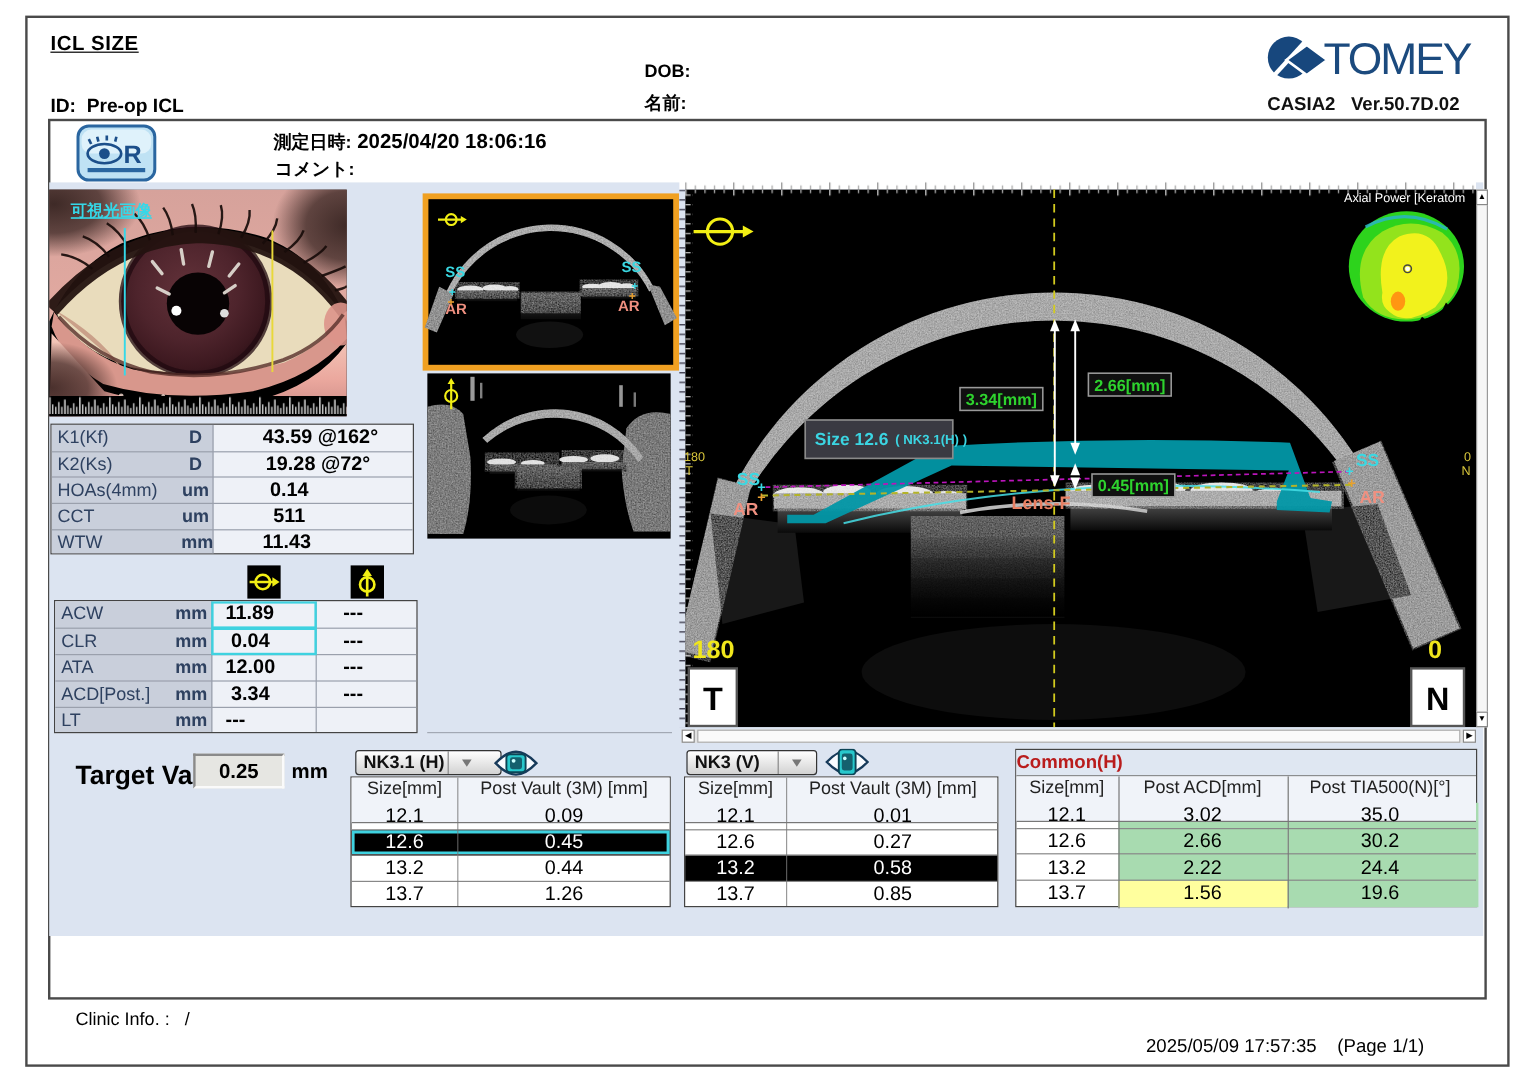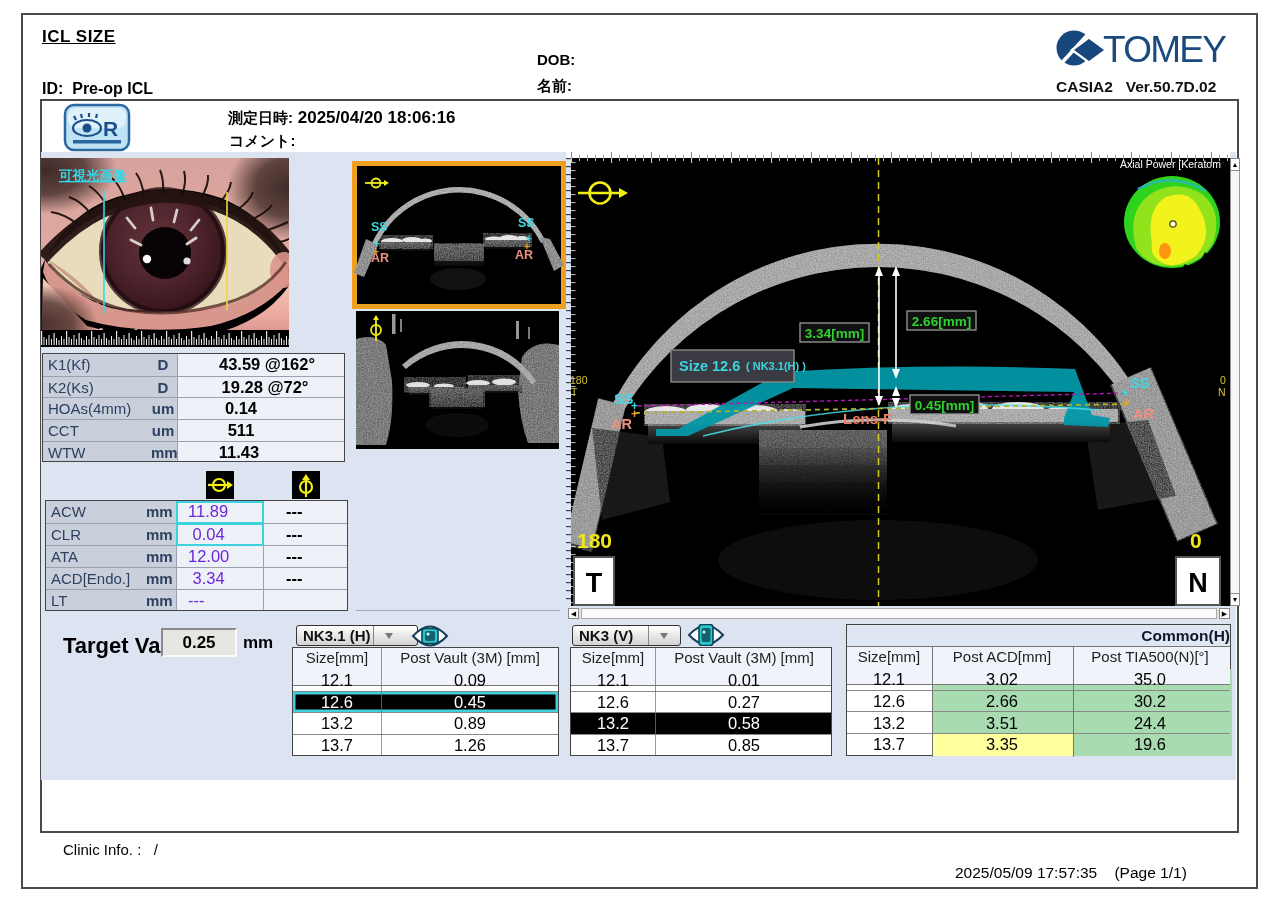--- a/index.html
+++ b/index.html
@@ -146,21 +146,21 @@
  <text x="18" y="22" font-size="13.5" font-weight="bold" fill="#35d8e8" text-decoration="underline">可視光画像</text>
  <rect x="0" y="172" width="248" height="17" fill="url(#pruler)"></rect>
 </svg>
 
 <style>
 .krow{position:absolute;left:0;width:100%;height:21.7px;border-top:1px solid #9aa0ac}
 .klab{position:absolute;left:5px;top:2px;font-size:15px;font-weight:normal;color:#2e4160}
 .kunit{position:absolute;left:108px;top:2px;width:24px;text-align:center;font-size:15px;font-weight:bold;color:#2e4160}
 .kval{position:absolute;top:1px;font-size:16.5px;font-weight:600;color:#000;transform:translateX(-50%);white-space:nowrap}
 .arow{position:absolute;left:0;width:100%;height:22.1px;border-top:1px solid #9aa0ac}
-.aval{position:absolute;left:136px;top:1px;width:86px;font-size:16.5px;font-weight:400;color:#6d28d9;padding-left:6px}
+.aval{position:absolute;left:136px;top:1px;width:86px;font-size:16.5px;font-weight:700;color:#000000;padding-left:6px}
 .aval2{position:absolute;left:228px;top:1px;font-size:16.5px;font-weight:600;color:#000;padding-left:12px}
 </style>
 <div class="abs" style="left:42px;top:353px;width:303px;height:109px;border:1.5px solid #444;background:#eef1f7;overflow:hidden">
  <div class="abs" style="left:0;top:0;width:135px;height:109px;background:#c9cfdb;border-right:1px solid #9aa0ac"></div>
  <div class="krow" style="top:0;border-top:none">
       <span class="klab">K1(Kf)</span>
       <span class="kunit">D</span>
       <span class="kval" style="left:224px">43.59 @162°</span>
     </div>
  <div class="krow" style="top:21.7px">
@@ -217,21 +217,21 @@
       <span class="aval">&nbsp;0.04</span>
       <span class="aval2">---</span>
     </div>
  <div class="arow" style="top:44.2px">
       <span class="klab">ATA</span>
       <span class="kunit" style="left:100px">mm</span>
       <span class="aval">12.00</span>
       <span class="aval2">---</span>
     </div>
  <div class="arow" style="top:66.3px">
-      <span class="klab">ACD[Endo.]</span>
+      <span class="klab">ACD[Post.]</span>
       <span class="kunit" style="left:100px">mm</span>
       <span class="aval">&nbsp;3.34</span>
       <span class="aval2">---</span>
     </div>
  <div class="arow" style="top:88.4px">
       <span class="klab">LT</span>
       <span class="kunit" style="left:100px">mm</span>
       <span class="aval">---</span>
     </div>
  <div class="abs" style="left:130px;top:0;width:88px;height:22.5px;border:2.5px solid #3ed2e0"></div>
@@ -563,21 +563,21 @@
  <div class="nrw" style="top:22px">
       <span class="cc" style="left:44px">12.1</span>
       <span class="cc" style="left:177px">0.09</span>
     </div>
  <div class="nrw" style="top:43.7px;background:#000;color:#fff;box-shadow:0 0 0 2.5px #3ed2e0 inset">
       <span class="cc" style="left:44px">12.6</span>
       <span class="cc" style="left:177px">0.45</span>
     </div>
  <div class="nrw" style="top:65.4px">
       <span class="cc" style="left:44px">13.2</span>
-      <span class="cc" style="left:177px">0.89</span>
+      <span class="cc" style="left:177px">0.44</span>
     </div>
  <div class="nrw" style="top:87.1px;border-bottom:none">
       <span class="cc" style="left:44px">13.7</span>
       <span class="cc" style="left:177px">1.26</span>
     </div>
  <div class="vline" style="left:88px;opacity:0.75"></div>
 </div>
 
 <div class="ddl" style="left:572px;top:625px;width:109px">
     <span class="cap">NK3 (V)</span>
@@ -611,44 +611,44 @@
       <span class="cc" style="left:42px">13.7</span>
       <span class="cc" style="left:173px">0.85</span>
     </div>
  <div class="vline" style="left:84px;opacity:0.75"></div>
 </div>
 
 <div class="ntb" style="left:846px;top:624px;width:385px;height:132px">
  <div class="abs" style="left:85px;top:44px;width:141px;height:87px;background:#a8dbb0"></div>
  <div class="abs" style="left:226px;top:44px;width:159px;height:87px;background:#a8dbb0"></div>
  <div class="abs" style="left:85px;top:109.4px;width:141px;height:21.6px;background:#ffff9e"></div>
- <div class="abs" style="left:0;top:0;width:100%;height:22px;background:#dfe7f2;border-bottom:1px solid #777;font-size:15.5px;font-weight:bold;color:#0f172a;text-align:right;line-height:21px">Common(H)</div>
+ <div class="abs" style="left:0;top:0;width:100%;height:22px;background:#dfe7f2;border-bottom:1px solid #777;font-size:15.5px;font-weight:bold;color:#b91c1c;text-align:left;line-height:21px">Common(H)</div>
  <div class="nhd" style="top:22px">
       <span class="cc" style="left:42px">Size[mm]</span>
       <span class="cc" style="left:155px">Post ACD[mm]</span>
       <span class="cc" style="left:303px">Post TIA500(N)[°]</span>
     </div>
  <div class="nrw" style="top:44px">
       <span class="cc" style="left:42px">12.1</span>
       <span class="cc" style="left:155px">3.02</span>
       <span class="cc" style="left:303px">35.0</span>
     </div>
  <div class="nrw" style="top:65.8px">
       <span class="cc" style="left:42px">12.6</span>
       <span class="cc" style="left:155px">2.66</span>
       <span class="cc" style="left:303px">30.2</span>
     </div>
  <div class="nrw" style="top:87.6px">
       <span class="cc" style="left:42px">13.2</span>
-      <span class="cc" style="left:155px">3.51</span>
+      <span class="cc" style="left:155px">2.22</span>
       <span class="cc" style="left:303px">24.4</span>
     </div>
  <div class="nrw" style="top:109.4px;border-bottom:none">
       <span class="cc" style="left:42px">13.7</span>
-      <span class="cc" style="left:155px">3.35</span>
+      <span class="cc" style="left:155px">1.56</span>
       <span class="cc" style="left:303px">19.6</span>
     </div>
  <div class="vline" style="left:85px;top:22px;height:110px"></div>
  <div class="vline" style="left:226px;top:22px;height:110px"></div>
 </div>
 
 <div class="abs" style="left:63px;top:841px;font-size:15px">Clinic Info. :&nbsp;&nbsp; /</div>
 <div class="abs" style="left:955px;top:864px;font-size:15.5px">2025/05/09 17:57:35&nbsp;&nbsp;&nbsp; (Page 1/1)</div>
 
 </body></html>

